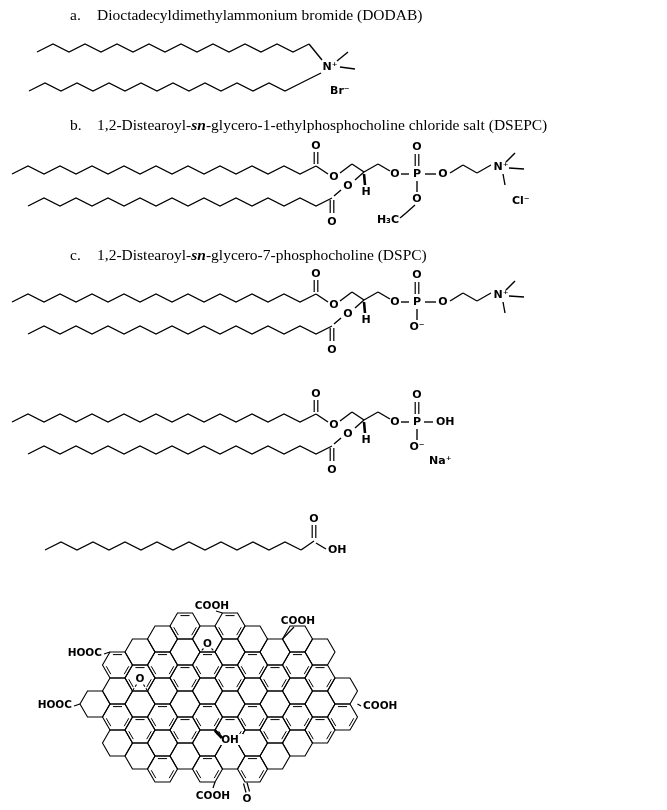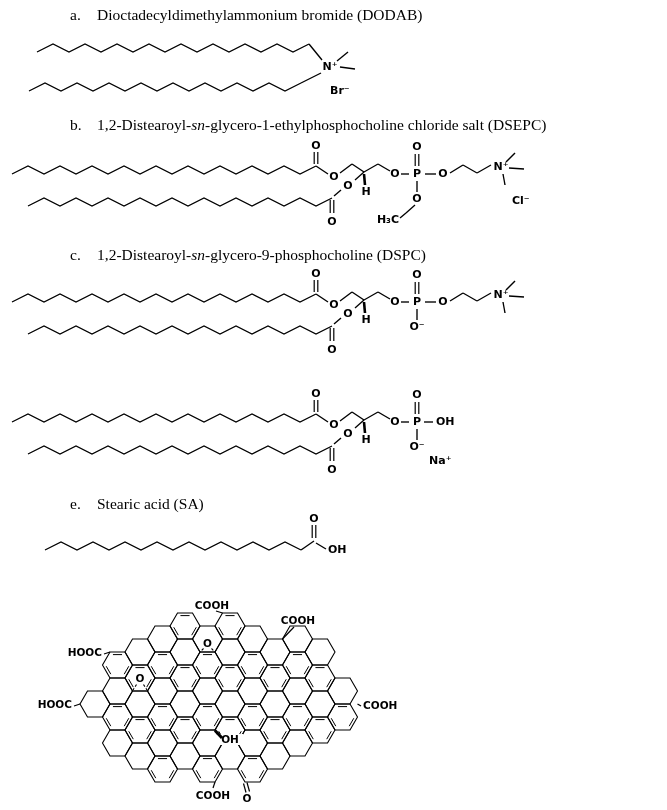--- a/index.html
+++ b/index.html
@@ -1,20 +1,20 @@
 <!DOCTYPE html>
 <html><head>
 <meta charset="utf-8">
 <style>
   html,body{margin:0;padding:0;background:#ffffff;}
   #figure{position:relative;width:667px;height:810px;background:#fff;color:#000;
           font-family:"Liberation Serif",serif;overflow:hidden;}
   .sec-title{position:absolute;left:70px;font-size:15.5px;white-space:nowrap;}
   .sec-label{display:inline-block;min-width:27px;}
-  .it{font-style:italic;}
+  .it{font-style:italic;font-weight:bold;}
   svg.mol{position:absolute;left:0;}
   .atom{font-family:"DejaVu Sans",sans-serif;font-size:11px;font-weight:bold;fill:#000;}
   .atom-f{font-family:"DejaVu Sans",sans-serif;font-size:10.5px;font-weight:bold;fill:#000;}
   .lbl-bond{stroke:#000;stroke-width:1.2;}
   .dash{stroke:#000;stroke-width:1.1;stroke-dasharray:2.5 2;}
   .wedge{stroke:#000;stroke-width:3;}
   .mask{fill:#ffffff;}
 </style>
 </head>
 <body>
@@ -78,21 +78,21 @@
       <text class="atom" x="417" y="39" text-anchor="middle">P</text>
       <text class="atom" x="417" y="12" text-anchor="middle">O</text>
       <text class="atom" x="417" y="64" text-anchor="middle">O</text>
       <text class="atom" x="399" y="85" text-anchor="end">H₃C</text>
       <text class="atom" x="443" y="39" text-anchor="middle">O</text>
       <text class="atom" x="501" y="32" text-anchor="middle">N⁺</text>
       <text class="atom" x="512" y="66" text-anchor="start">Cl⁻</text>
     </g>
   </svg>
 
-  <div class="sec-title" style="top:246px"><span class="sec-label">c.</span><span>1,2-Distearoyl-</span><span class="it">sn</span><span>-glycero-9-phosphocholine (DSPC)</span></div>
+  <div class="sec-title" style="top:246px"><span class="sec-label">c.</span><span>1,2-Distearoyl-</span><span class="it">sn</span><span>-glycero-7-phosphocholine (DSPC)</span></div>
   <svg id="mol-c" class="mol" style="top:266px" width="667" height="100" viewBox="0 0 667 100">
       <g>
         <polyline points="12.0,36.0 28.0,28.0 44.0,36.0 60.0,28.0 76.0,36.0 92.0,28.0 108.0,36.0 124.0,28.0 140.0,36.0 156.0,28.0 172.0,36.0 188.0,28.0 204.0,36.0 220.0,28.0 236.0,36.0 252.0,28.0 268.0,36.0 284.0,28.0 300.0,36.0 316.0,28.0" fill="none" stroke="#000" stroke-width="1.35"></polyline>
         <line x1="317.8" y1="26" x2="317.8" y2="14" stroke="#000" stroke-width="1.2"></line>
         <line x1="314.2" y1="26" x2="314.2" y2="14" stroke="#000" stroke-width="1.2"></line>
         <line x1="316" y1="28" x2="328" y2="36" stroke="#000" stroke-width="1.35"></line>
         <line x1="340" y1="35" x2="352" y2="26" stroke="#000" stroke-width="1.35"></line>
         <line x1="352" y1="26" x2="364" y2="34" stroke="#000" stroke-width="1.35"></line>
         <line x1="364" y1="36" x2="365" y2="47" stroke="#000" stroke-width="2.6"></line>
         <line x1="364" y1="34" x2="355" y2="42" stroke="#000" stroke-width="1.35"></line>
@@ -159,21 +159,20 @@
       <text class="atom" x="332" y="87" text-anchor="middle">O</text>
       <text class="atom" x="395" y="39" text-anchor="middle">O</text>
       <text class="atom" x="417" y="39" text-anchor="middle">P</text>
       <text class="atom" x="417" y="12" text-anchor="middle">O</text>
       <text class="atom" x="436" y="39" text-anchor="start">OH</text>
       <text class="atom" x="417" y="64" text-anchor="middle">O⁻</text>
       <text class="atom" x="429" y="78" text-anchor="start">Na⁺</text>
     </g>
   </svg>
 
-  <div class="sec-title" style="top:495px"><span class="sec-label">e.</span><span>Stearic acid (SA)</span><span class="it"></span><span></span></div>
   <svg id="mol-e" class="mol" style="top:512px" width="667" height="58" viewBox="0 0 667 58">
       <g>
         <polyline points="45.0,38.0 61.0,30.0 77.0,38.0 93.0,30.0 109.0,38.0 125.0,30.0 141.0,38.0 157.0,30.0 173.0,38.0 189.0,30.0 205.0,38.0 221.0,30.0 237.0,38.0 253.0,30.0 269.0,38.0 285.0,30.0 301.0,38.0" fill="none" stroke="#000" stroke-width="1.35"></polyline>
         <line x1="301" y1="38" x2="314" y2="29" stroke="#000" stroke-width="1.35"></line>
         <line x1="315.8" y1="26" x2="315.8" y2="13" stroke="#000" stroke-width="1.2"></line>
         <line x1="312.2" y1="26" x2="312.2" y2="13" stroke="#000" stroke-width="1.2"></line>
         <line x1="316" y1="31" x2="326" y2="37" stroke="#000" stroke-width="1.35"></line>
       </g>
     <g class="labels">
       <text class="atom" x="314" y="10" text-anchor="middle">O</text>

